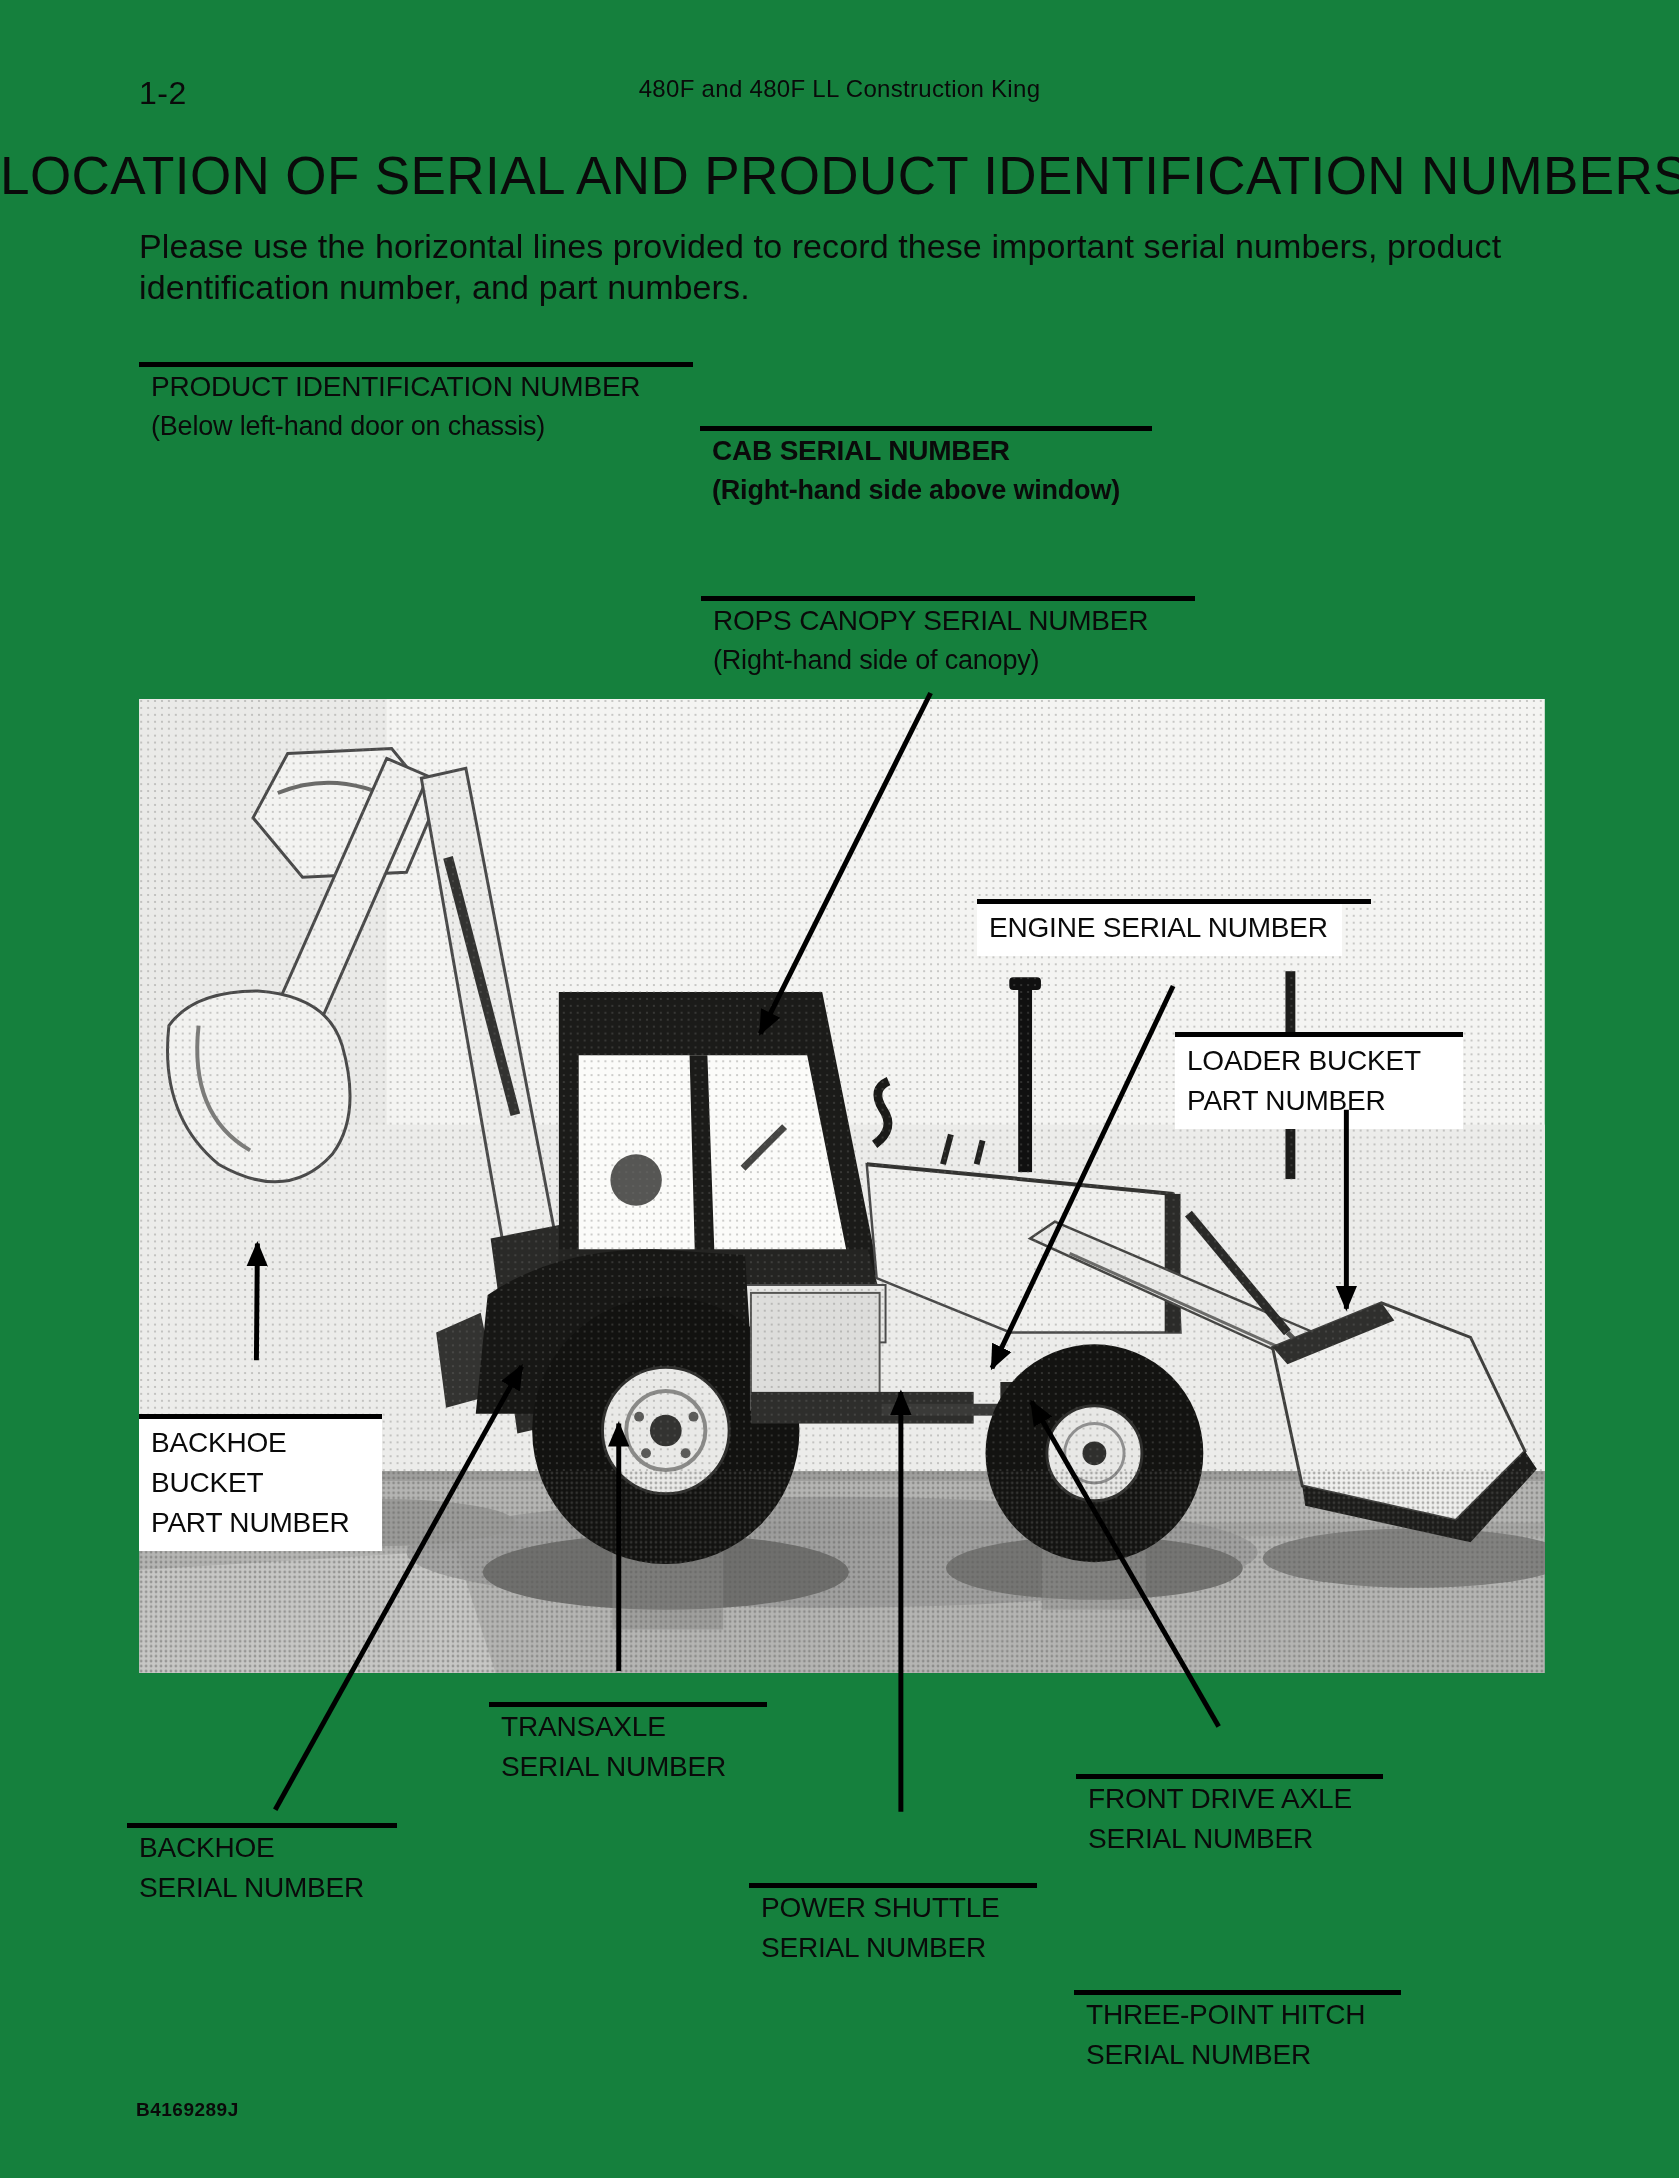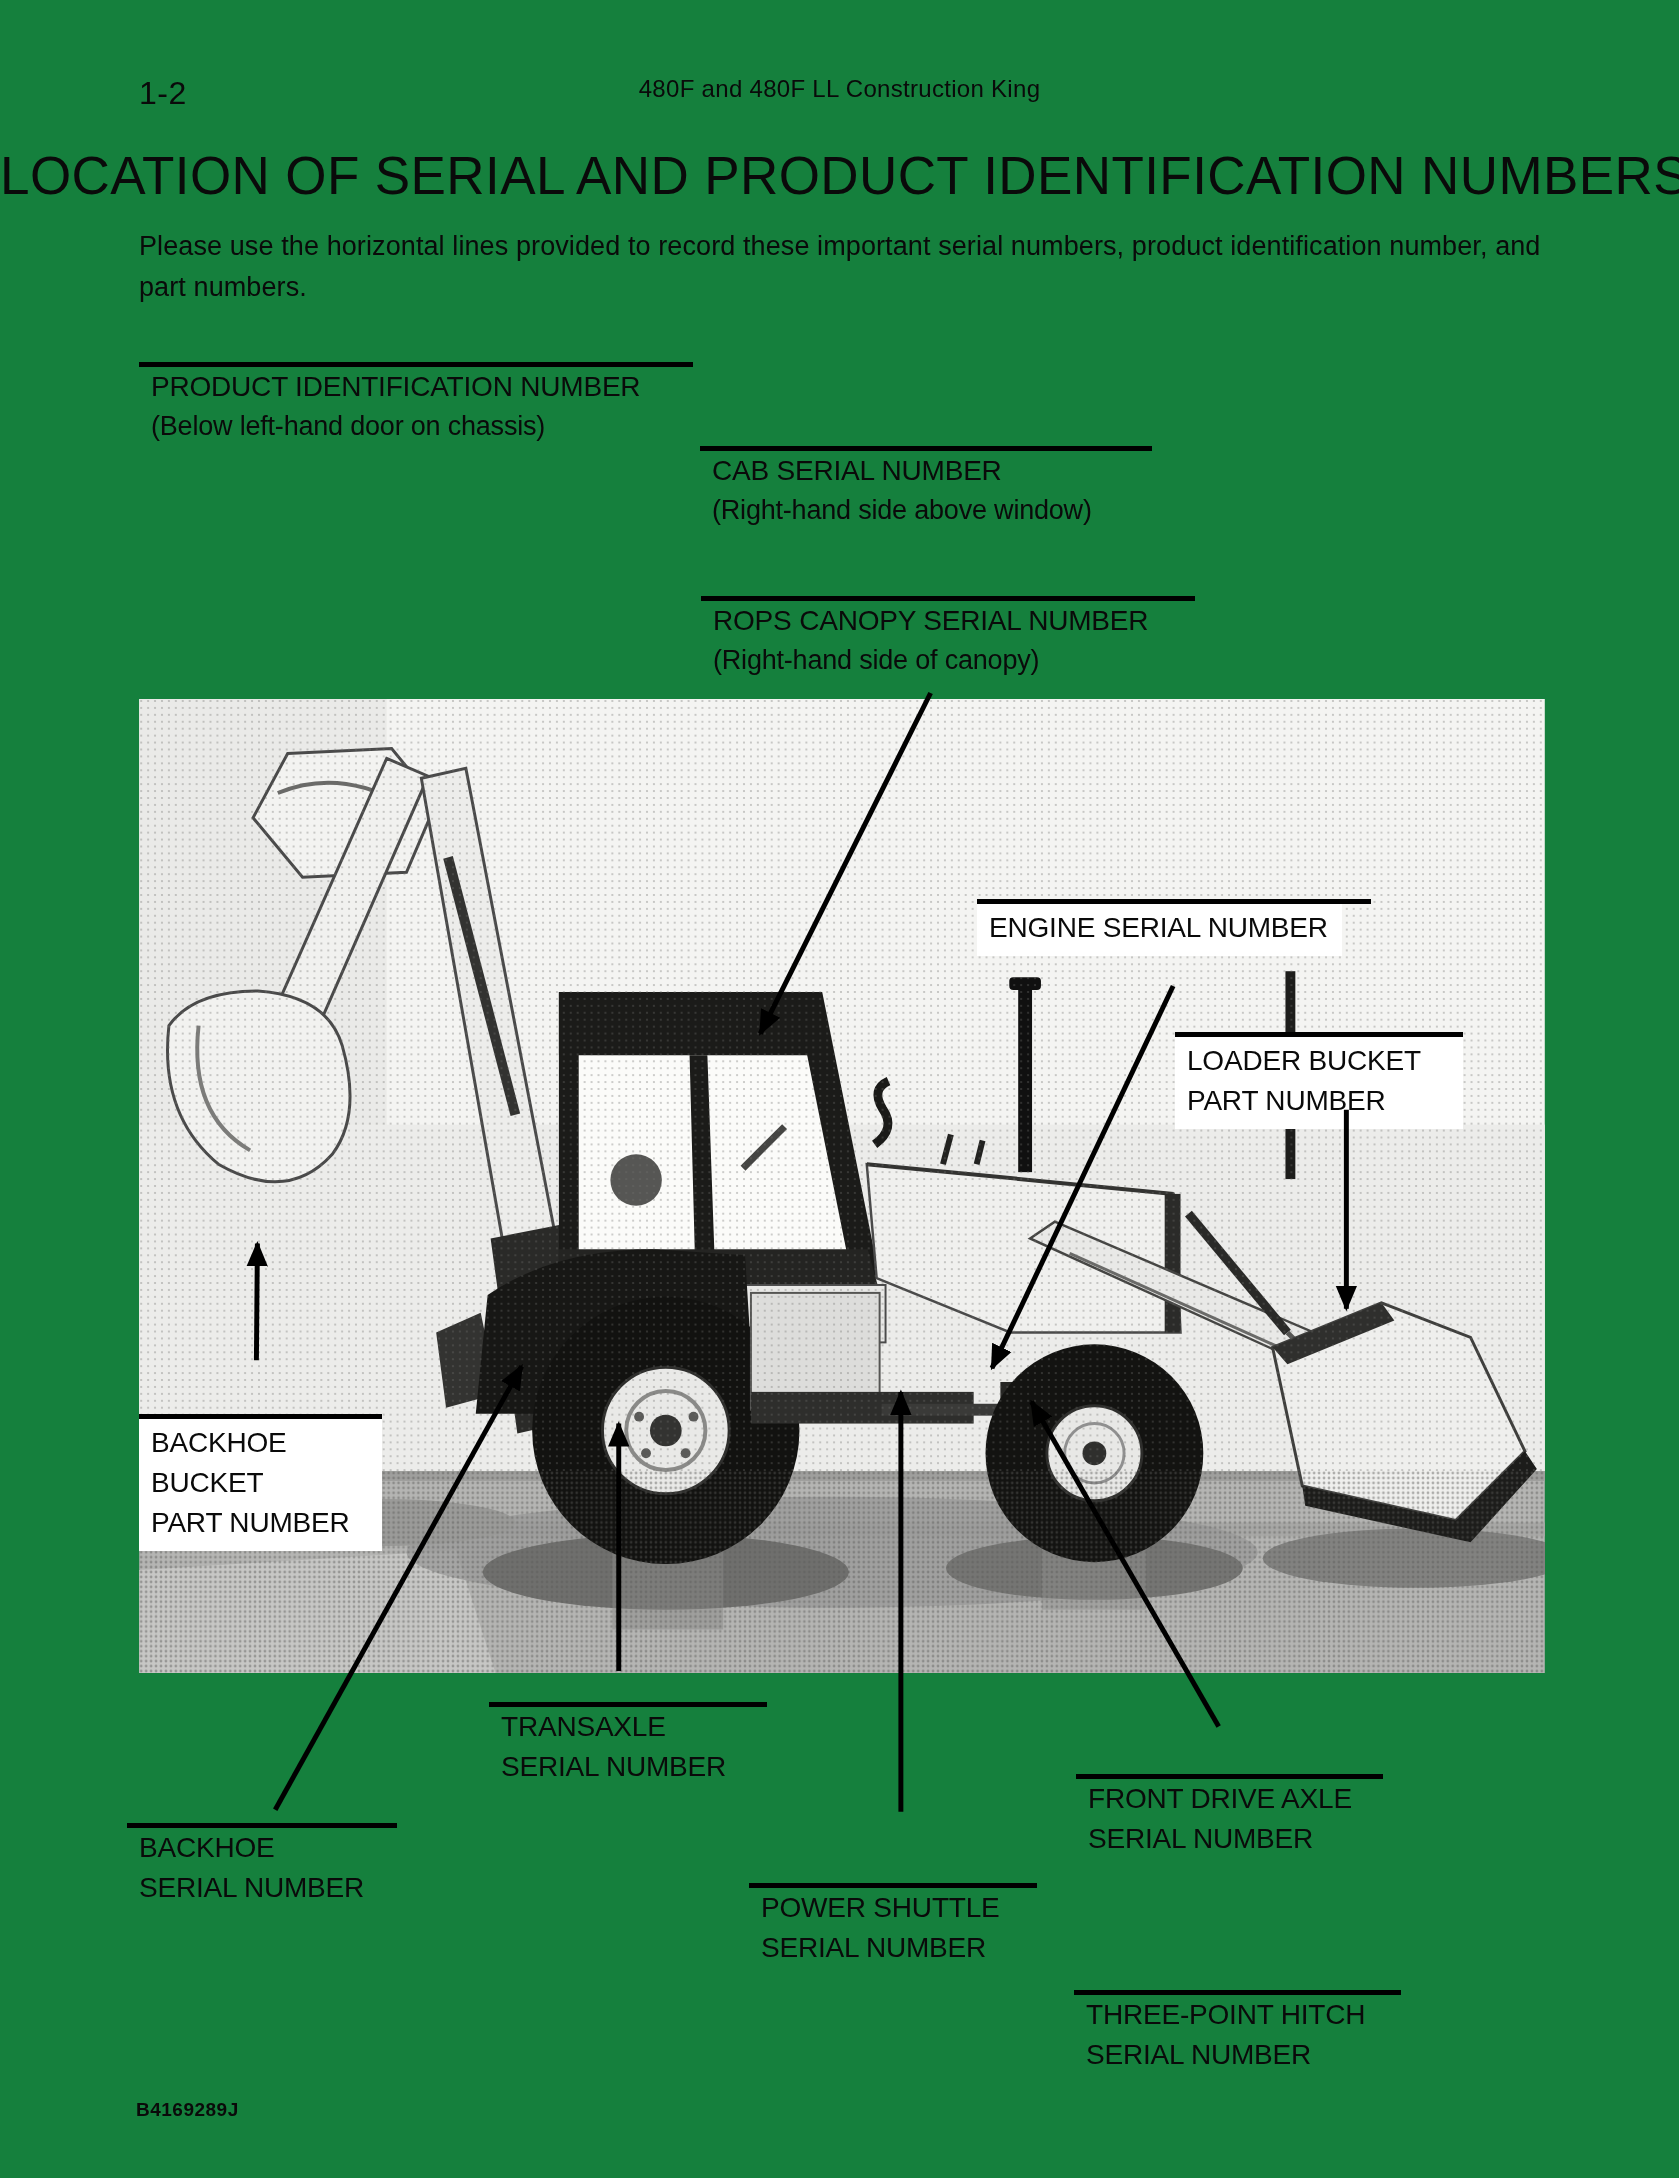--- a/index.html
+++ b/index.html
@@ -4,21 +4,21 @@
 <style>
   html,body{margin:0;padding:0;background:#ffffff;}
   #page{
     position:relative;width:1679px;height:2178px;background:#15803d;overflow:hidden;
     font-family:"Liberation Sans", sans-serif;color:#0a0a0a;
   }
   .abs{position:absolute;}
   .pageno{font-size:32px;letter-spacing:0.5px;}
   .hdr{width:100%;text-align:center;font-size:24px;letter-spacing:0.3px;}
   .title{width:100%;text-align:center;font-size:53px;letter-spacing:0.4px;white-space:nowrap;}
-  .intro{font-size:27px;line-height:41px;letter-spacing:0.1px;}
+  .intro{font-size:34px;line-height:41px;letter-spacing:0.1px;}
   .rule{height:5px;background:#000;}
   .co-label{font-size:28px;line-height:40px;letter-spacing:-0.2px;padding-left:12px;white-space:nowrap;}
   .co-note{font-size:27px;line-height:38px;letter-spacing:-0.2px;padding-left:12px;white-space:nowrap;}
   .whitebox{background:#ffffff;display:inline-block;padding:4px 14px 8px 0;}
   .doccode{font-size:19px;font-weight:bold;letter-spacing:0.5px;}
   svg{display:block;}
   .overlay{pointer-events:none;}
 </style>
 </head>
 <body>
@@ -29,21 +29,21 @@
   <div class="abs hdr" style="left:0;top:75px;">480F and 480F LL Construction King</div>
   <div class="abs title" style="left:0;top:145px;">LOCATION OF SERIAL AND PRODUCT IDENTIFICATION NUMBERS</div>
   <div class="abs intro" style="left:139px;top:226px;width:1450px;">Please use the horizontal lines provided to record these important serial numbers, product identification number, and part numbers.</div>
 
   <div class="abs" style="left:139px;top:362px;">
     <div class="rule" style="width:554px;"></div>
     <div class="co-label">PRODUCT IDENTIFICATION NUMBER</div>
     <div class="co-note">(Below left-hand door on chassis)</div>
   </div>
 
-  <div class="abs" style="left:700px;top:446px;">
+  <div class="abs" style="left:700px;top:426px;font-weight:bold;">
     <div class="rule" style="width:452px;"></div>
     <div class="co-label">CAB SERIAL NUMBER</div>
     <div class="co-note">(Right-hand side above window)</div>
   </div>
 
   <div class="abs" style="left:701px;top:596px;">
     <div class="rule" style="width:494px;"></div>
     <div class="co-label">ROPS CANOPY SERIAL NUMBER</div>
     <div class="co-note">(Right-hand side of canopy)</div>
   </div>

